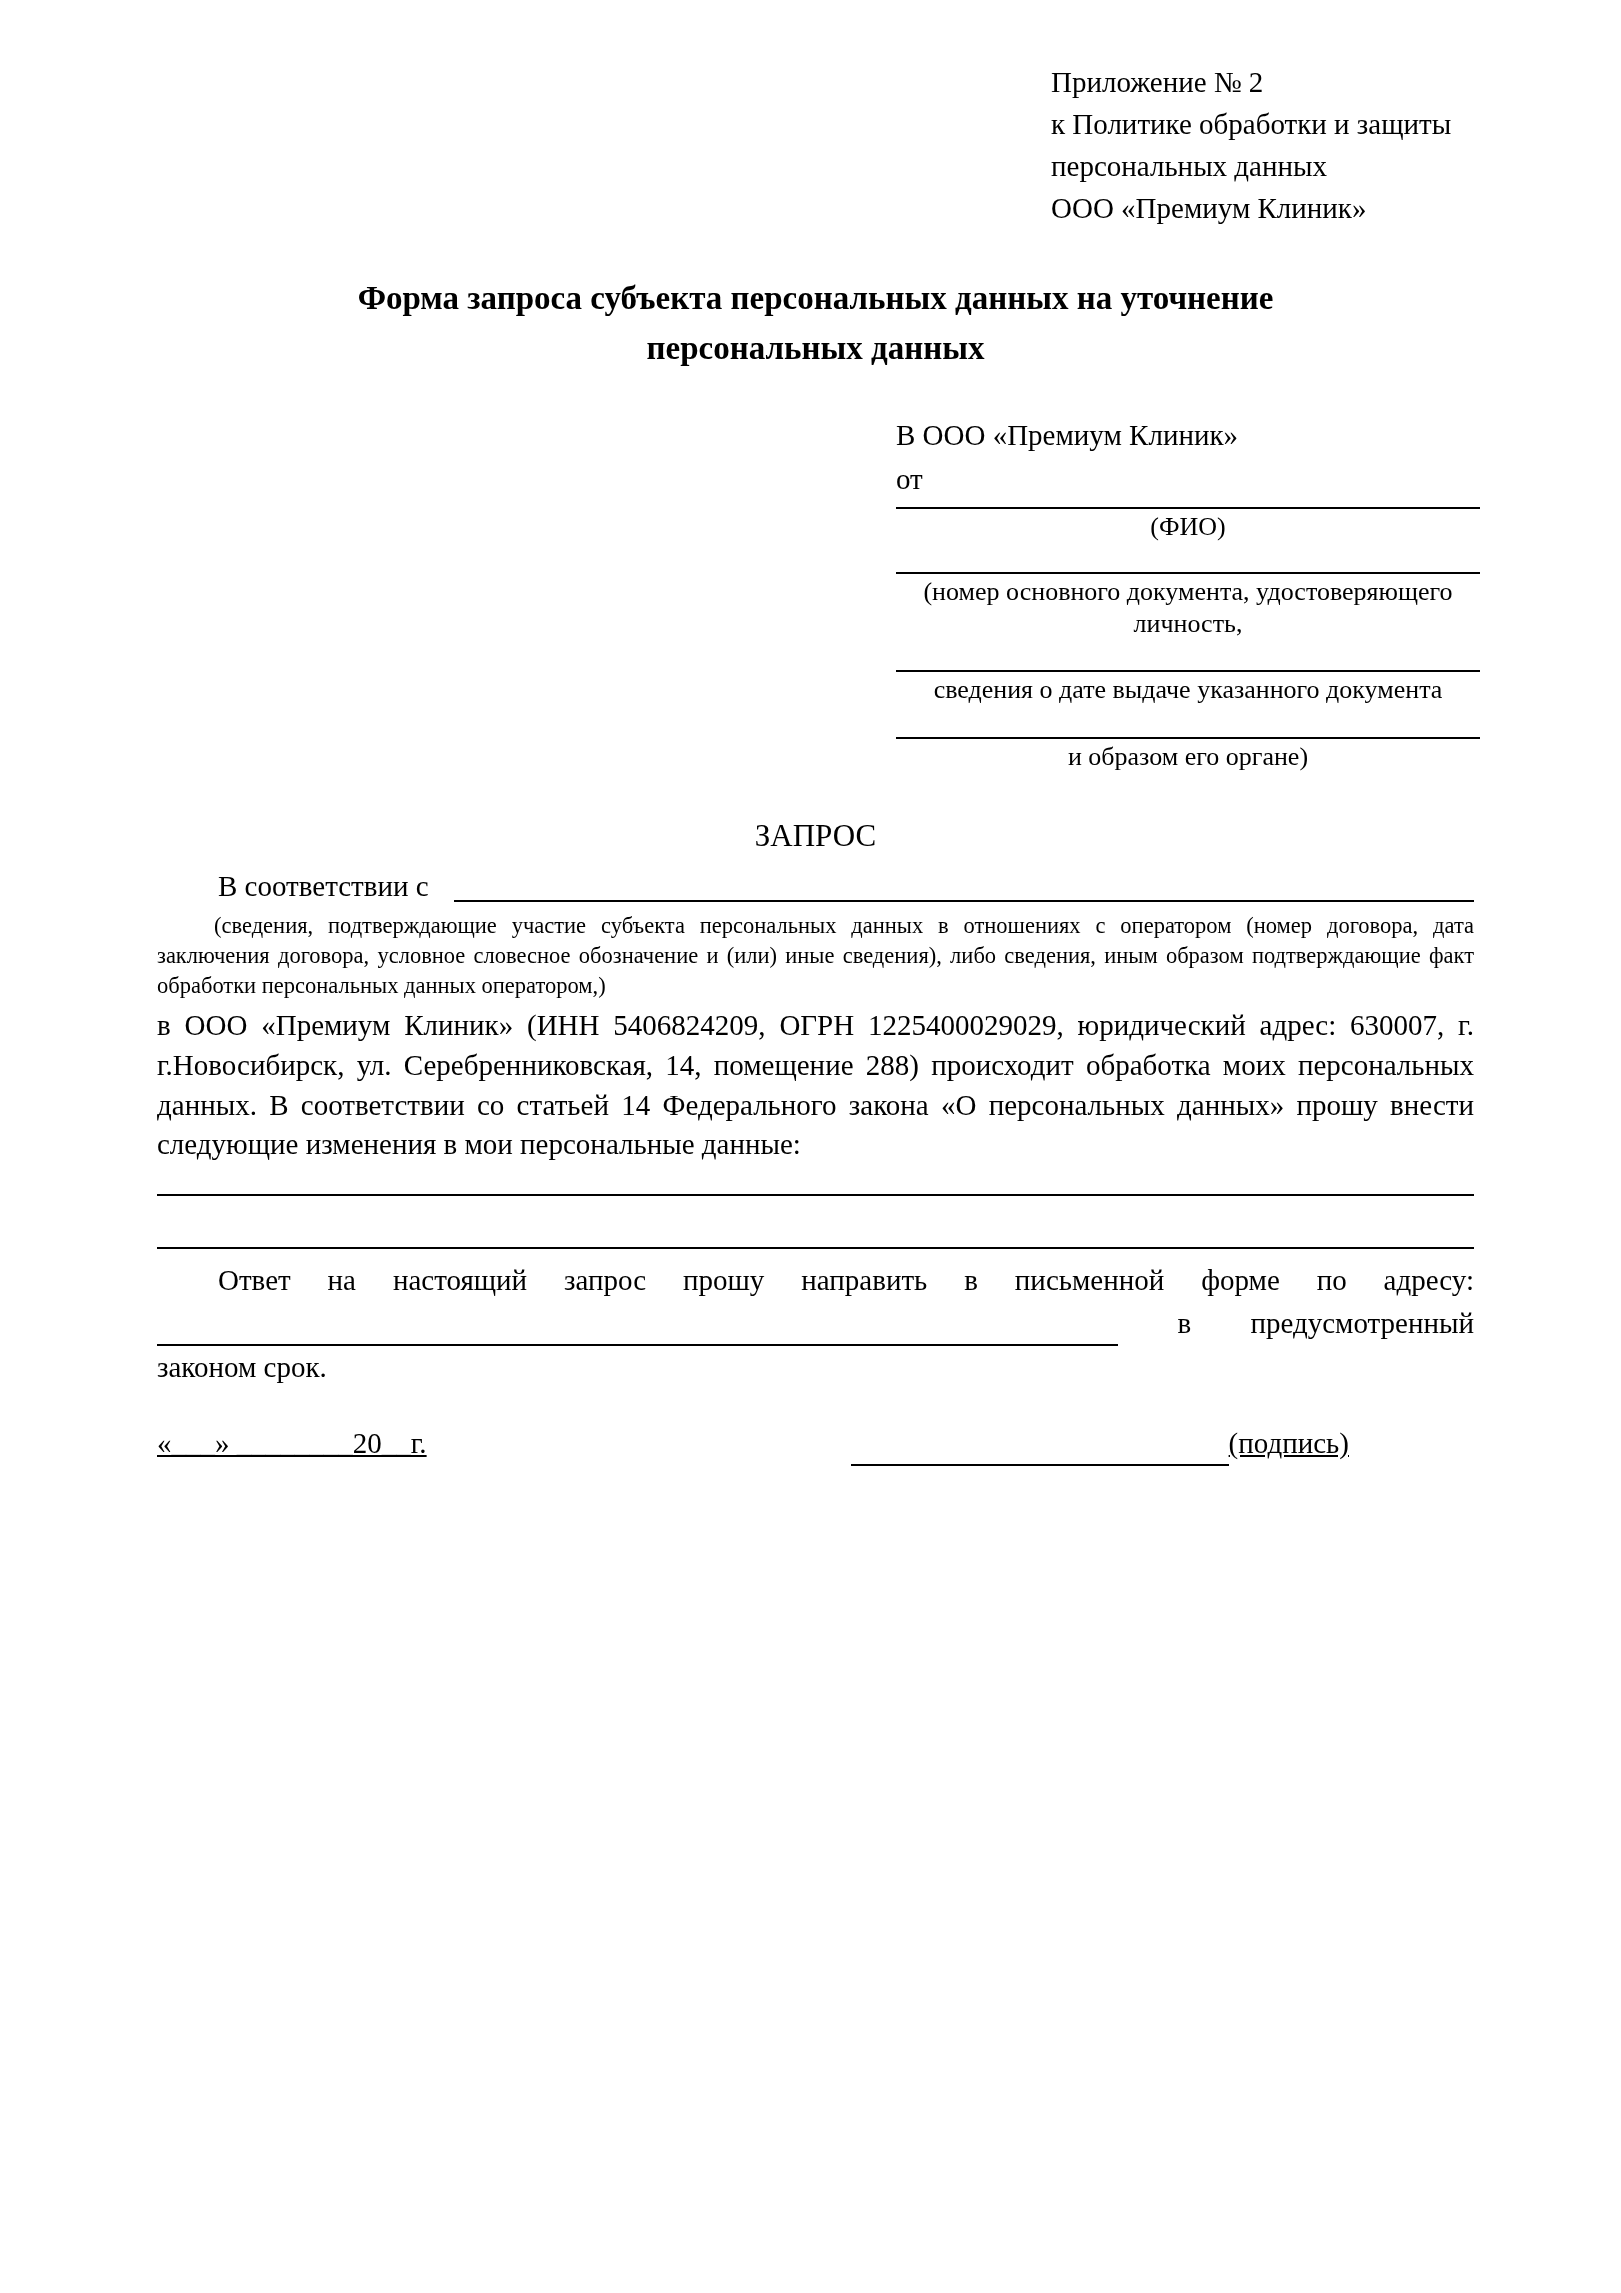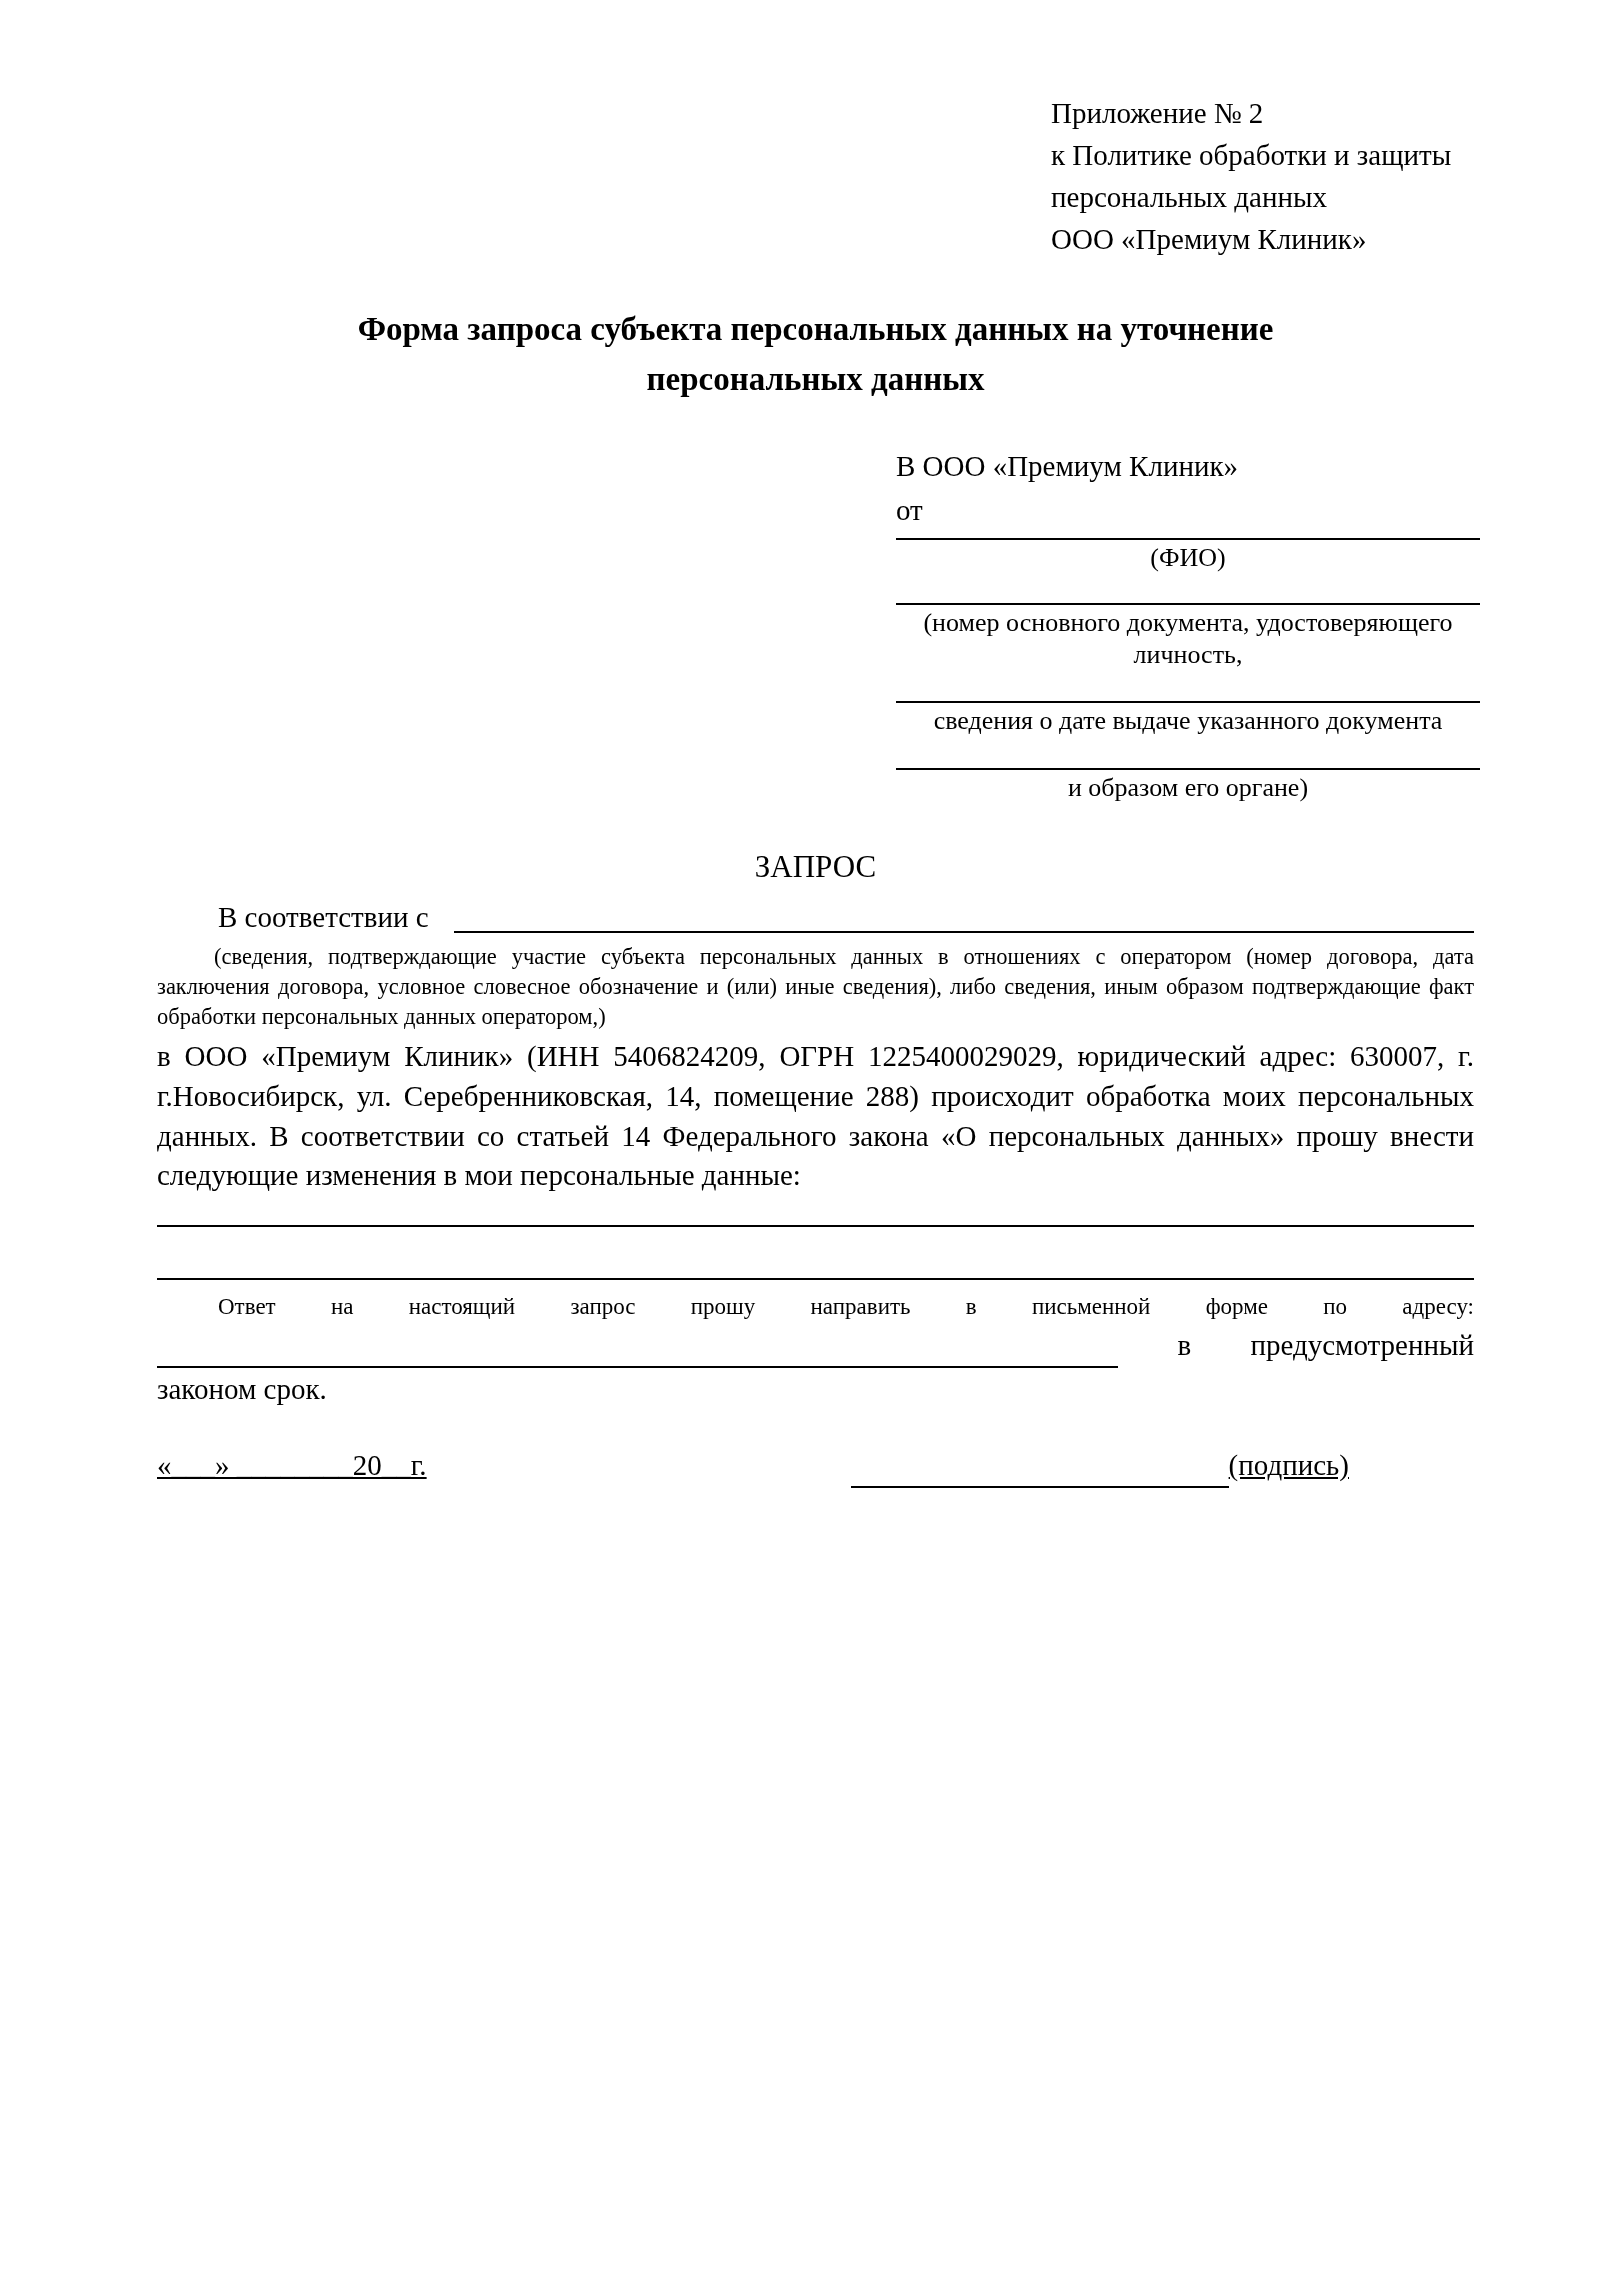--- a/index.html
+++ b/index.html
@@ -11,21 +11,21 @@
     width: 1621px;
     height: 2294px;
     color: #000000;
     font-family: "Liberation Serif", "DejaVu Serif", serif;
   }
   .page {
     position: relative;
     box-sizing: border-box;
     width: 1621px;
     height: 2294px;
-    padding: 92px 147px 0 157px;
+    padding: 61px 147px 0 157px;
     background: #ffffff;
     overflow: hidden;
   }
   
   .header-block {
     width: 423px;
     margin-left: auto;
     font-size: 29px;
     line-height: 1.45;
     text-align: left;
@@ -97,21 +97,21 @@
     line-height: 1.37;
     text-align: justify;
   }
   .blank-line {
     border-bottom: 2.9px solid #000;
   }
   .blank-line.one { height: 29px; }
   .blank-line.two { height: 51px; }
   .reply-first {
     margin-top: 9.8px;
-    font-size: 23px;
+    font-size: 29px;
     line-height: 1.5;
     text-indent: 61px;
     text-align: justify;
     text-align-last: justify;
   }
   .reply-mid {
     display: flex;
     justify-content: space-between;
     align-items: flex-end;
     font-size: 29px;

